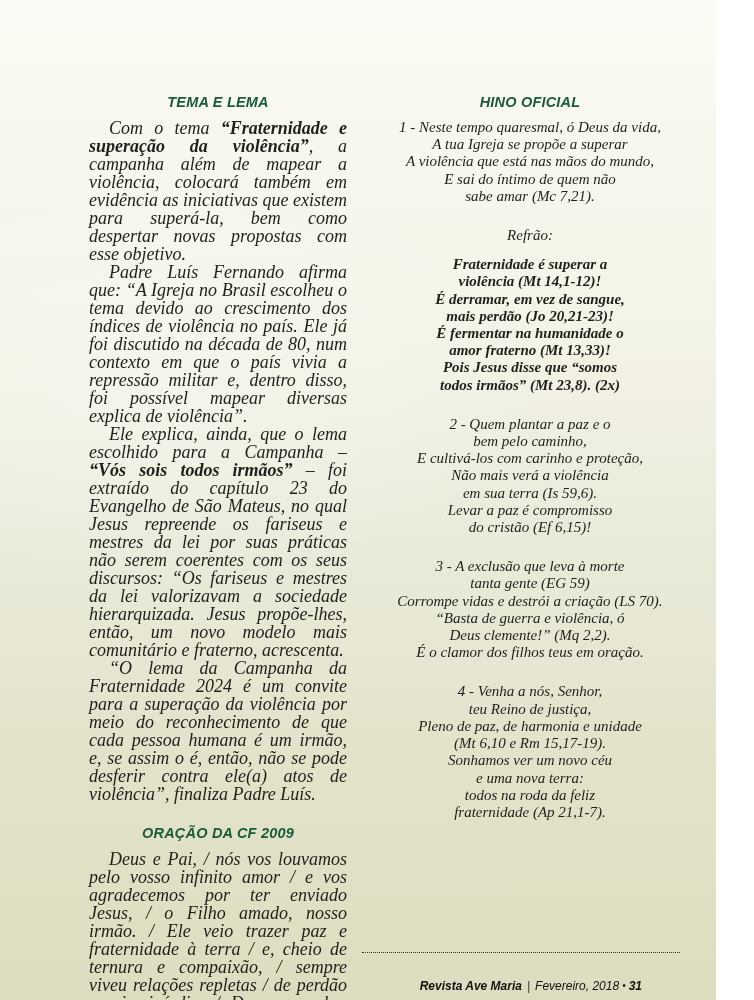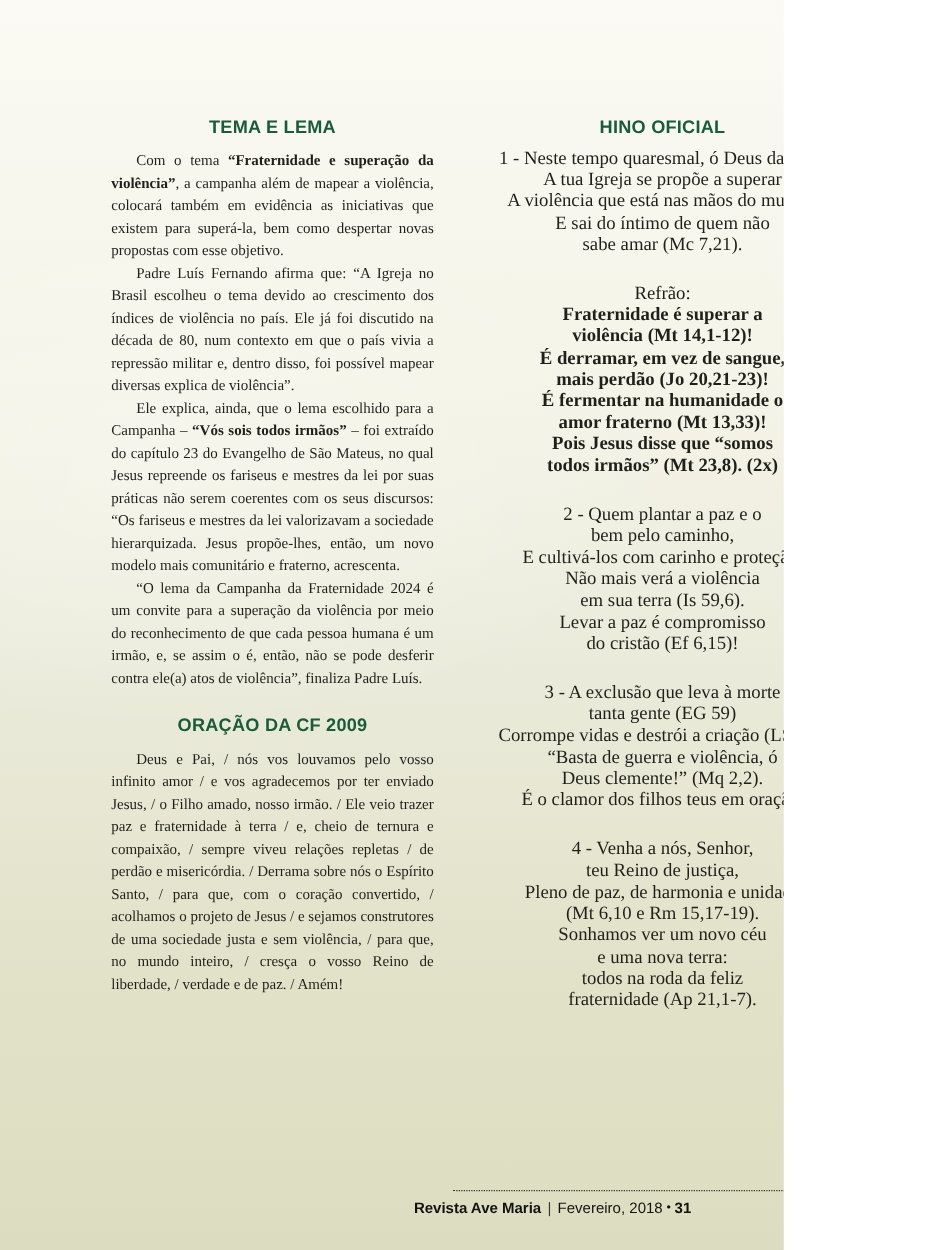--- a/index.html
+++ b/index.html
@@ -1,61 +1,62 @@
 <!DOCTYPE html>
 <html><head>
 <meta charset="utf-8">
 <style>
   html,body{margin:0;padding:0;}
   .page{
     position:relative;
-    width:627px;height:1000px;
+    width:716px;height:1000px;
     overflow:hidden;
     background:
       radial-gradient(ellipse 600px 300px at 20% 38%, rgba(255,255,255,0.30), rgba(255,255,255,0) 70%),
       linear-gradient(180deg,#fbfaf4 0%, #f5f4e8 30%, #eaeada 55%, #e2e2c9 78%, #dcddc0 100%);
     font-family:"Liberation Serif", serif;
     color:#201f1a;
+    font-style:italic;
   }
   .col{position:absolute;top:94px;}
   .col-left{left:89px;width:258px;}
   .col-right{left:390px;width:280px;text-align:center;}
   h2.section-title{
     margin:0 0 9px 0;
     font-family:"Liberation Sans", sans-serif;
     font-weight:bold;
     font-size:14.5px;
     letter-spacing:0.2px;
     color:#1a5c3a;
     text-align:center;
   }
   h2.mt{margin-top:22px;}
   .jpara{
     margin:0;
-    font-size:12px;
+    font-size:18px;
     line-height:18px;
     text-align:justify;
     text-indent:20px;
   }
   .jpara b{font-weight:bold;}
   .verse{
     font-size:15px;
     line-height:17.2px;
     margin:0 0 22px 0;
   }
-  .verse.tight{margin-bottom:0;}
+  .verse.tight{margin-bottom:12px;}
   .verse.bold{font-weight:bold;}
   .footer-rule{
     position:absolute;
     left:362px;top:952px;width:318px;height:0;
     border-top:1.5px dotted #33332a;
   }
   .footer{
     position:absolute;
-    right:74px;top:959px;
+    right:74px;top:979px;
     font-family:"Liberation Sans", sans-serif;
     font-size:12px;
     color:#12120e;
     white-space:nowrap;
   }
   .footer .b{font-weight:bold;}
   .footer .sep{color:#3a3a30;padding:0 5px;font-weight:300;}
   .footer .dot{padding:0 3px;font-size:10px;vertical-align:1px;}
 </style>
 </head>

